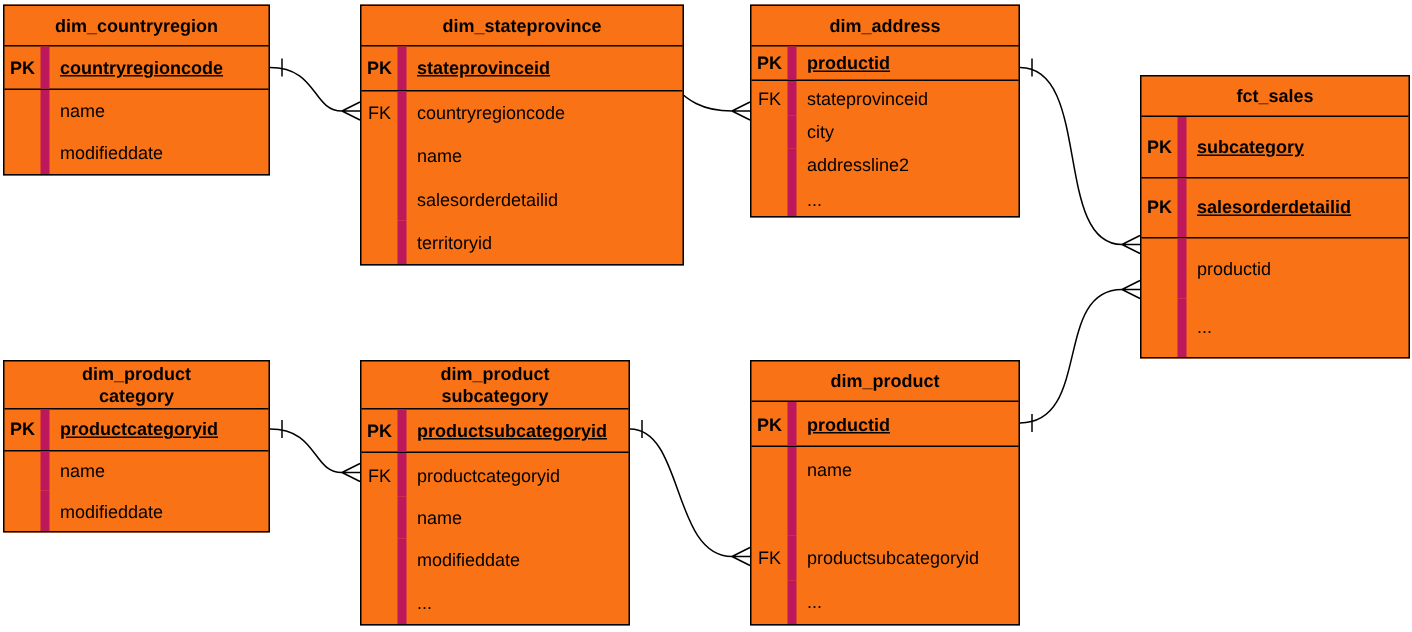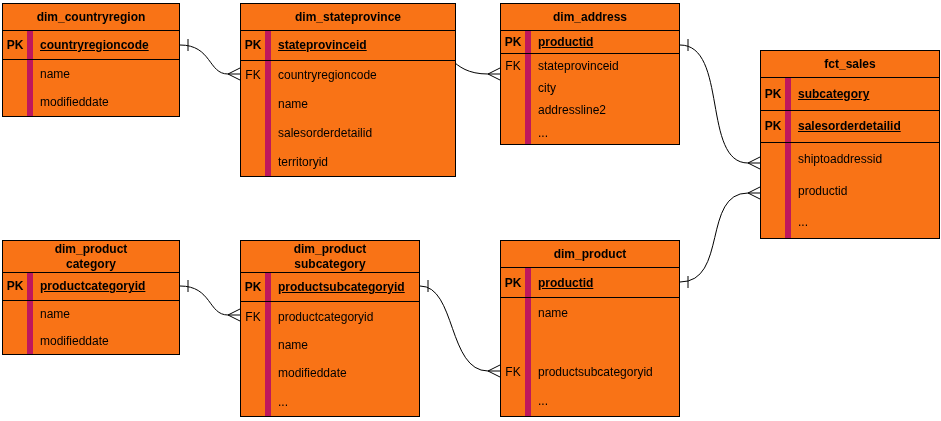--- a/index.html
+++ b/index.html
@@ -154,24 +154,20 @@
     <div class="row pk-row">
       <div class="key">PK</div>
       <div class="field pk">subcategory</div>
     </div>
     <div class="row pk-row">
       <div class="key">PK</div>
       <div class="field pk">salesorderdetailid</div>
     </div>
     <div class="row">
       <div class="key"></div>
-      <div class="field">shiptoaddressid</div>
-    </div>
-    <div class="row">
-      <div class="key"></div>
       <div class="field">productid</div>
     </div>
     <div class="row">
       <div class="key"></div>
       <div class="field">...</div>
     </div>
   </div>
 
   <div class="table" style="left:2px;top:240px;width:178px;height:115px;">
     <div class="title two-line">dim_product

